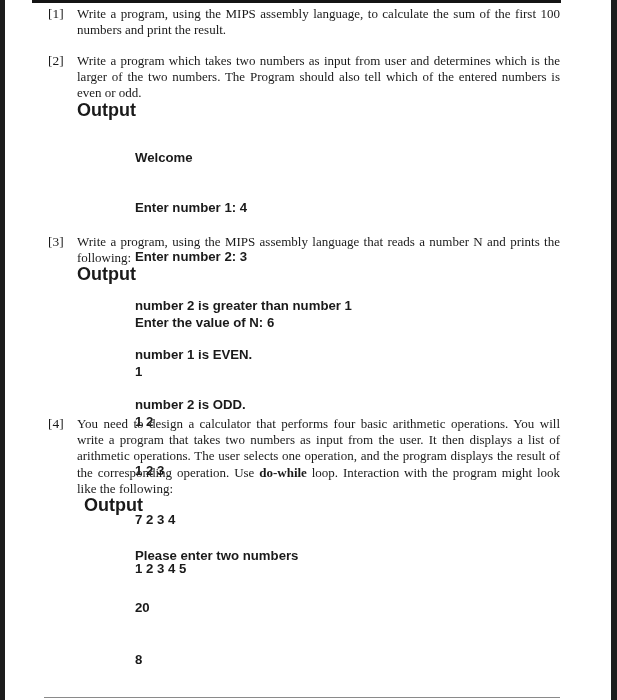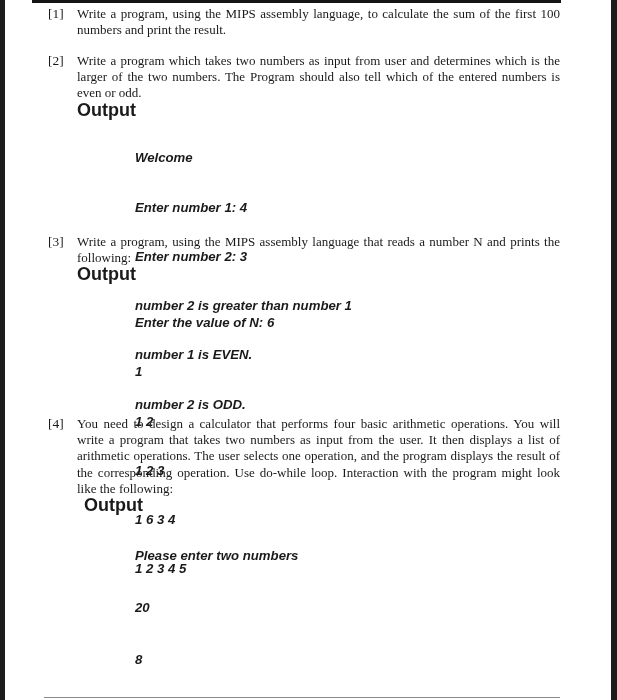--- a/index.html
+++ b/index.html
@@ -10,33 +10,33 @@
     color: #1a1a1a;
   }
   .frame-left { position: absolute; left: 0; top: 0; width: 5px; height: 700px; background: #1c1c1c; }
   .frame-right { position: absolute; left: 611px; top: 0; width: 6px; height: 700px; background: #1c1c1c; }
   .frame-top { position: absolute; left: 32px; top: 0; width: 529px; height: 3px; background: #141414; }
   .frame-bottom { position: absolute; left: 44px; top: 697px; width: 516px; height: 1px; background: #8a8a8a; }
 
   .question { position: absolute; left: 48px; width: 512px; }
   .q-num { position: absolute; left: 0; top: 0; font-size: 13.4px; line-height: 16px; }
   .q-text { margin-left: 29px; font-size: 13px; line-height: 16.2px; text-align: justify; }
-  .q-text b { font-weight: normal; margin-top: 44px; }
+  .q-text b { font-weight: bold; margin-top: 44px; }
   .out-label {
     font-family: "Liberation Sans", sans-serif; font-weight: bold;
     font-size: 18px; line-height: 16px; margin-left: 29px;
   }
   .out-label.shift { margin-left: 36px; }
   .out-lines {
     font-family: "Liberation Sans", sans-serif; font-weight: bold;
     font-size: 13.2px; line-height: 16.4px; margin-left: 87px;
     white-space: pre;
   }
   .out-lines.tall { line-height: 17.2px; }
-  .out-line { display: block; font-style: italic; }
+  .out-line { display: block; }
 </style>
 </head>
 <body>
 
 <div class="frame-left"></div>
 <div class="frame-right"></div>
 <div class="frame-top"></div>
 <div class="frame-bottom"></div>
 
 <div class="question" style="top:6px;">
@@ -60,21 +60,21 @@
 
 <div class="question" style="top:234px;">
   <span class="q-num">[3]</span>
   <div class="q-text">Write a program, using the MIPS assembly language that reads a number N and prints the following:</div>
   <div class="out-label">Output</div>
   <div class="out-lines">
     <span class="out-line">Enter the value of N: 6</span>
     <span class="out-line">1</span>
     <span class="out-line">1 2</span>
     <span class="out-line">1 2 3</span>
-    <span class="out-line">1 6 3 4</span>
+    <span class="out-line">7 2 3 4</span>
     <span class="out-line">1 2 3 4 5</span>
   </div>
 </div>
 
 <div class="question" style="top:416px;">
   <span class="q-num">[4]</span>
   <div class="q-text"><span>You need to design a calculator that performs four basic arithmetic operations. You will write a program that takes two numbers as input from the user. It then displays a list of arithmetic operations. The user selects one operation, and the program displays the result of the corresponding operation. Use </span><b>do-while</b><span> loop. Interaction with the program might look like the following:</span></div>
   <div class="out-label shift">Output</div>
   <div class="out-lines tall">
     <span class="out-line">Please enter two numbers</span>

